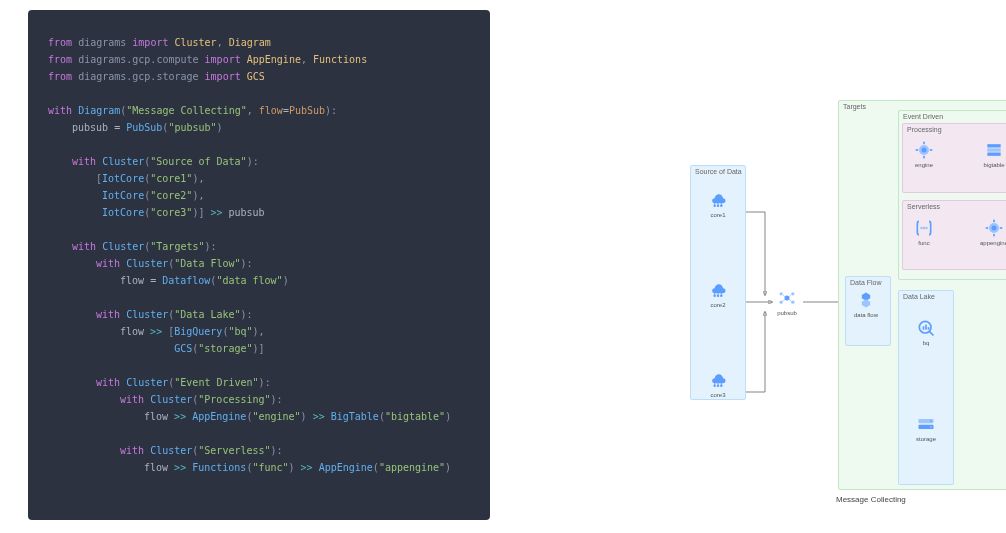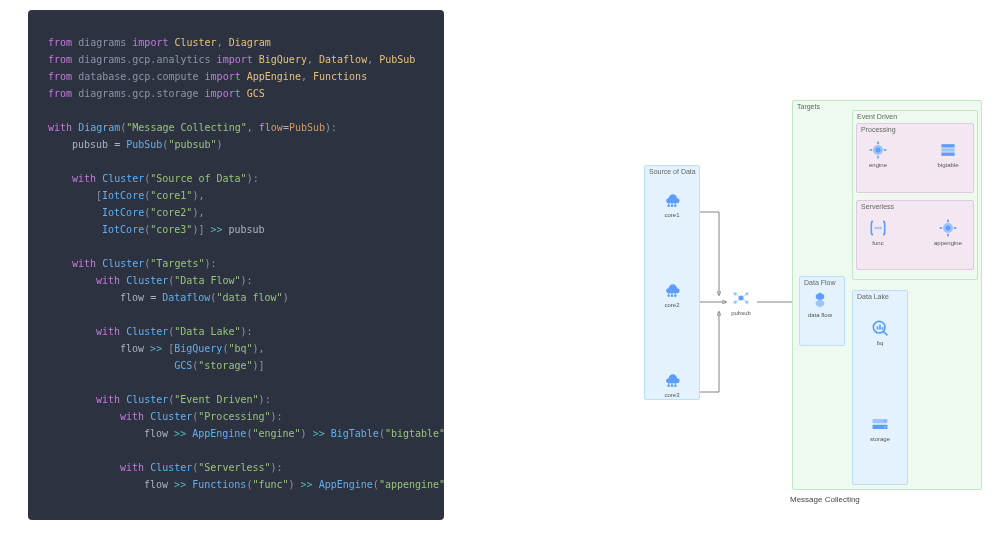--- a/index.html
+++ b/index.html
@@ -5,21 +5,21 @@
 * { margin: 0; padding: 0; box-sizing: border-box; }
 body {
   font-family: -apple-system, BlinkMacSystemFont, "Segoe UI", sans-serif;
   background: #fff;
   width: 1006px;
   height: 533px;
   display: flex;
   position: relative;
 }
 .code-panel {
-  width: 416px;
+  width: 462px;
   height: 510px;
   margin: 10px 0 0 28px;
   background: #2c3240;
   border-radius: 4px;
   padding: 24px 20px;
   font-family: "SF Mono", Monaco, Consolas, monospace;
   font-size: 10px;
   line-height: 1.7;
   color: #8b95a8;
   overflow: hidden;
@@ -97,22 +97,21 @@
   pointer-events: none;
 }
 .connector line, .connector path { stroke: #666; stroke-width: 0.8; fill: none; }
 .arrowhead { fill: #666; }
 </style>
 </head>
 <body>
 
 <div class="code-panel">
 <span class="line"><span class="kw-from">from</span> <span class="mod">diagrams</span> <span class="kw-import">import</span> <span class="cls">Cluster</span>, <span class="cls">Diagram</span></span>
-<span class="line"><span class="kw-from">from</span> <span class="mod">diagrams.gcp.analytics</span> <span class="kw-import">import</span> <span class="cls">BigQuery</span>, <span class="cls">Dataflow</span>, <span class="cls">PubSub</span></span>
-<span class="line"><span class="kw-from">from</span> <span class="mod">database.gcp.compute</span> <span class="kw-import">import</span> <span class="cls">AppEngine</span>, <span class="cls">Functions</span></span>
+<span class="line"><span class="kw-from">from</span> <span class="mod">diagrams.gcp.compute</span> <span class="kw-import">import</span> <span class="cls">AppEngine</span>, <span class="cls">Functions</span></span>
 <span class="line"><span class="kw-from">from</span> <span class="mod">diagrams.gcp.storage</span> <span class="kw-import">import</span> <span class="cls">GCS</span></span>
 <span class="line"> </span>
 <span class="line"><span class="kw-with">with</span> <span class="fn">Diagram</span>(<span class="str">"Message Collecting"</span>, <span class="param">flow</span><span class="eq">=</span><span class="param">PubSub</span>):</span>
 <span class="line indent1"><span class="var">pubsub</span> <span class="eq">=</span> <span class="fn">PubSub</span>(<span class="str">"pubsub"</span>)</span>
 <span class="line"> </span>
 <span class="line indent1"><span class="kw-with">with</span> <span class="fn">Cluster</span>(<span class="str">"Source of Data"</span>):</span>
 <span class="line indent2">[<span class="fn">IotCore</span>(<span class="str">"core1"</span>),</span>
 <span class="line indent2"> <span class="fn">IotCore</span>(<span class="str">"core2"</span>),</span>
 <span class="line indent2"> <span class="fn">IotCore</span>(<span class="str">"core3"</span>)]<span class="op"> &gt;&gt; </span><span class="var">pubsub</span></span>
 <span class="line"> </span>

